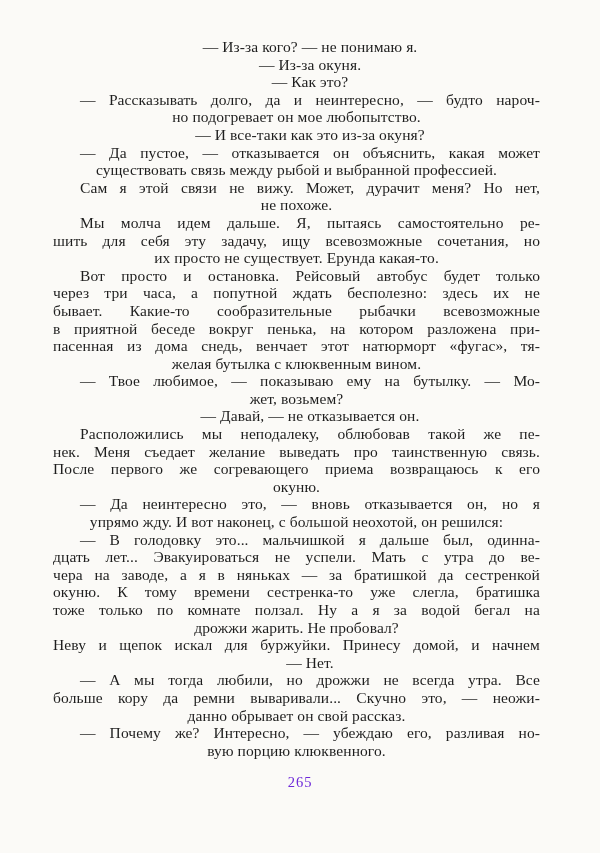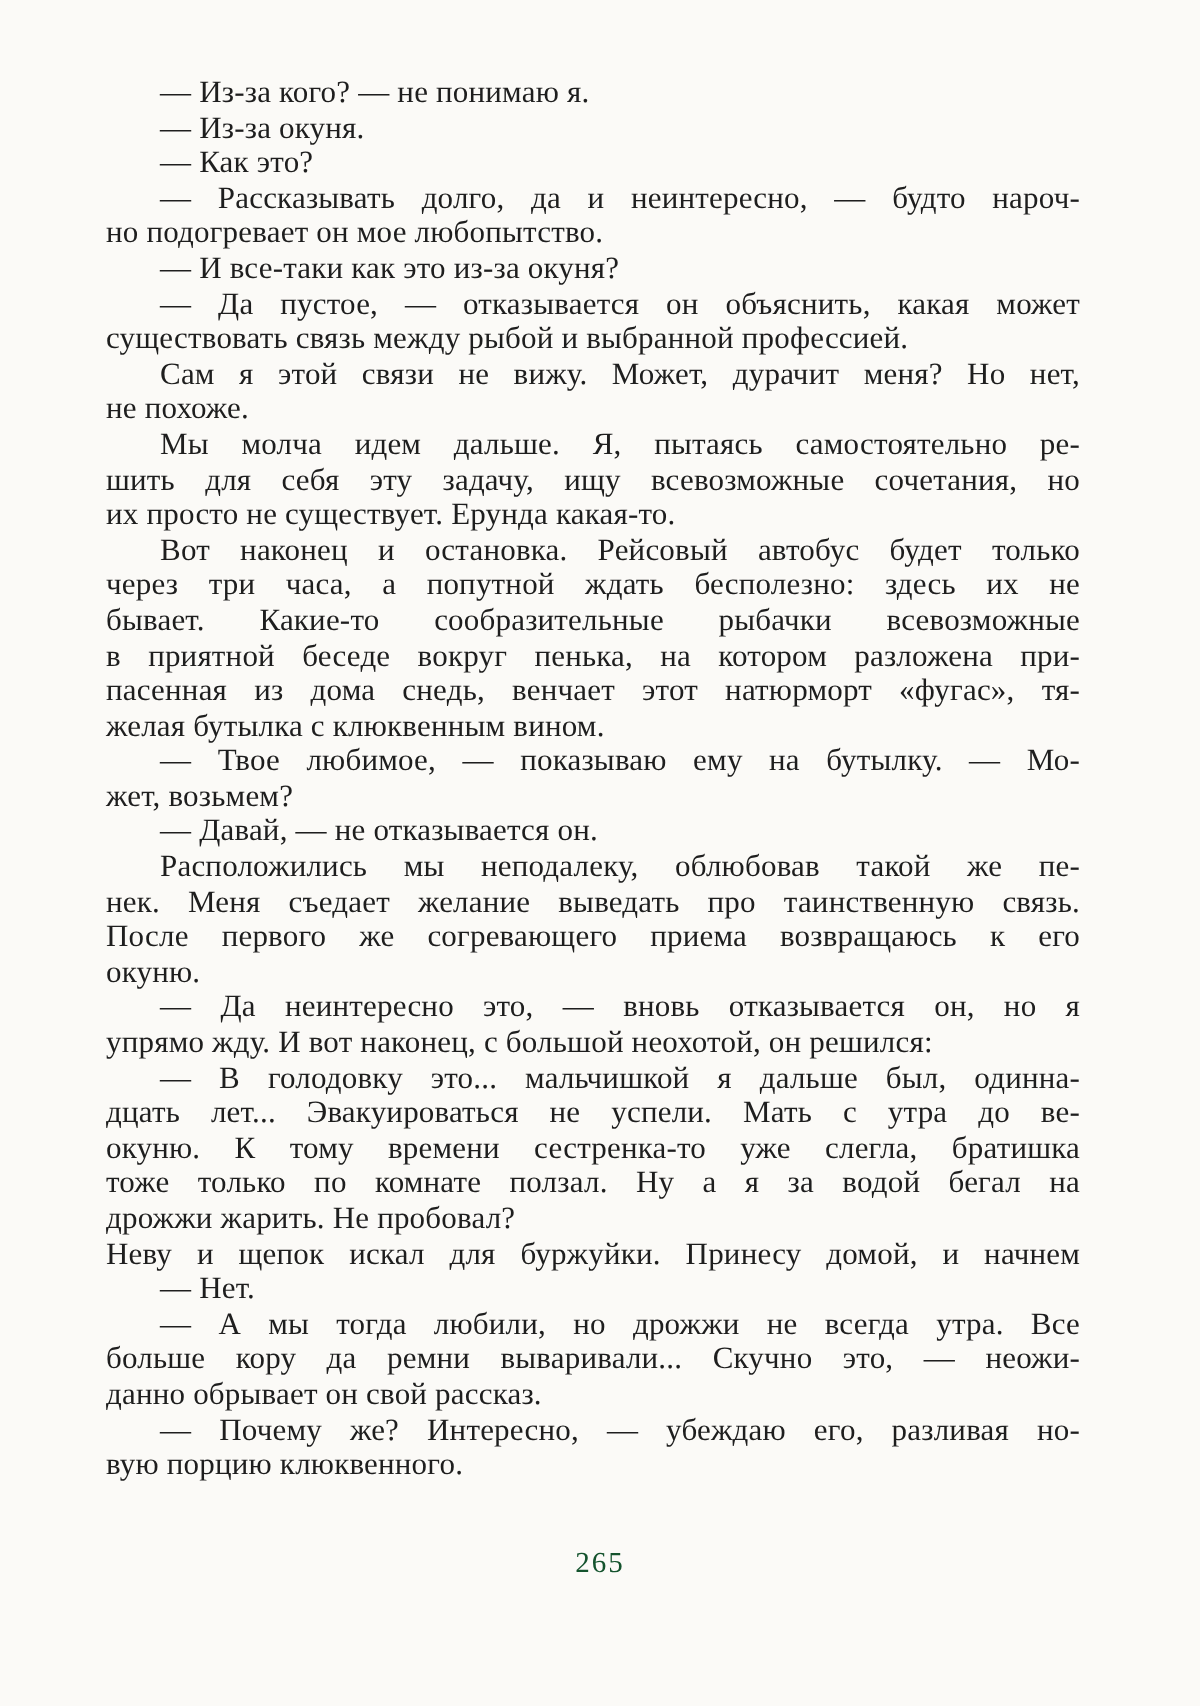--- a/index.html
+++ b/index.html
@@ -19,38 +19,38 @@
   .text-block {
     position: absolute;
     left: 53px; top: 38px;
     width: 487px;
     font-size: 15.5px;
     line-height: 17.6px;
     letter-spacing: 0.1px;
   }
   .paragraph { margin: 0; }
   .line {
-    text-align: left;
+    text-align: center;
     min-height: 17.6px;
   }
   .line.fill {
     text-align: justify;
     text-align-last: justify;
   }
   .line.indent {
     text-indent: 27px;
   }
   .page-number {
     position: absolute;
     left: 0; right: 0;
     top: 774px;
     text-align: center;
     font-size: 14.5px;
     letter-spacing: 1px;
-    color: #14532d;
+    color: #6d28d9;
   }
 </style>
 </head>
 <body style="background: rgb(251, 250, 247); color: rgb(30, 30, 30);">
 
 <div class="page">
   <div class="text-block">
       <div class="paragraph">
         <div class="line indent">— Из-за кого? — не понимаю я.</div>
       </div>
@@ -74,21 +74,21 @@
       <div class="paragraph">
         <div class="line indent fill">Сам я этой связи не вижу. Может, дурачит меня? Но нет,</div>
         <div class="line">не похоже.</div>
       </div>
       <div class="paragraph">
         <div class="line indent fill">Мы молча идем дальше. Я, пытаясь самостоятельно ре-</div>
         <div class="line fill">шить для себя эту задачу, ищу всевозможные сочетания, но</div>
         <div class="line">их просто не существует. Ерунда какая-то.</div>
       </div>
       <div class="paragraph">
-        <div class="line indent fill">Вот наконец и остановка. Рейсовый автобус будет только</div>
+        <div class="line indent fill">Вот просто и остановка. Рейсовый автобус будет только</div>
         <div class="line fill">через три часа, а попутной ждать бесполезно: здесь их не</div>
         <div class="line fill">бывает. Какие-то сообразительные рыбачки всевозможные</div>
         <div class="line fill">в приятной беседе вокруг пенька, на котором разложена при-</div>
         <div class="line fill">пасенная из дома снедь, венчает этот натюрморт «фугас», тя-</div>
         <div class="line">желая бутылка с клюквенным вином.</div>
       </div>
       <div class="paragraph">
         <div class="line indent fill">— Твое любимое, — показываю ему на бутылку. — Мо-</div>
         <div class="line">жет, возьмем?</div>
       </div>
@@ -101,20 +101,21 @@
         <div class="line fill">После первого же согревающего приема возвращаюсь к его</div>
         <div class="line">окуню.</div>
       </div>
       <div class="paragraph">
         <div class="line indent fill">— Да неинтересно это, — вновь отказывается он, но я</div>
         <div class="line">упрямо жду. И вот наконец, с большой неохотой, он решился:</div>
       </div>
       <div class="paragraph">
         <div class="line indent fill">— В голодовку это... мальчишкой я дальше был, одинна-</div>
         <div class="line fill">дцать лет... Эвакуироваться не успели. Мать с утра до ве-</div>
+        <div class="line fill">чера на заводе, а я в няньках — за братишкой да сестренкой</div>
         <div class="line fill">окуню. К тому времени сестренка-то уже слегла, братишка</div>
         <div class="line fill">тоже только по комнате ползал. Ну а я за водой бегал на</div>
         <div class="line">дрожжи жарить. Не пробовал?</div>
         <div class="line fill">Неву и щепок искал для буржуйки. Принесу домой, и начнем</div>
       </div>
       <div class="paragraph">
         <div class="line indent">— Нет.</div>
       </div>
       <div class="paragraph">
         <div class="line indent fill">— А мы тогда любили, но дрожжи не всегда утра. Все</div>

